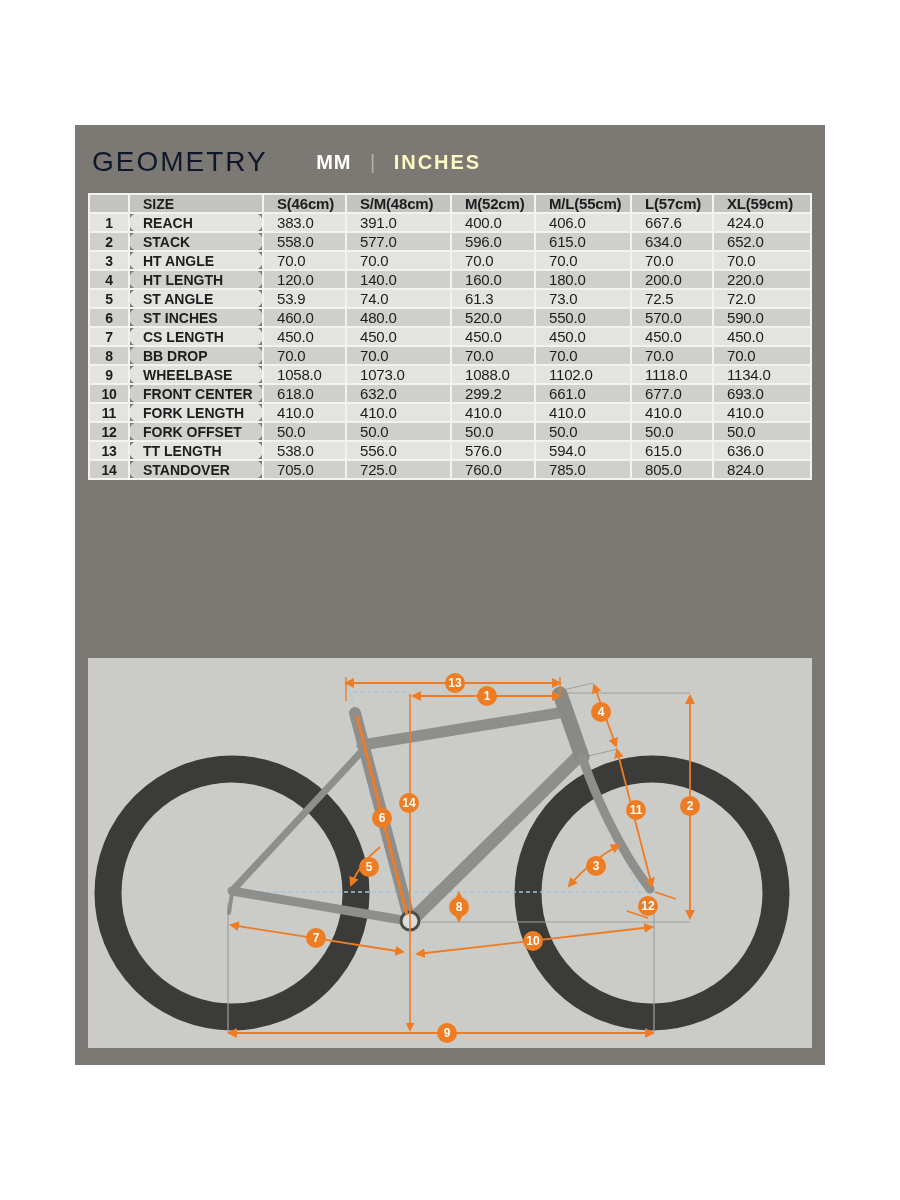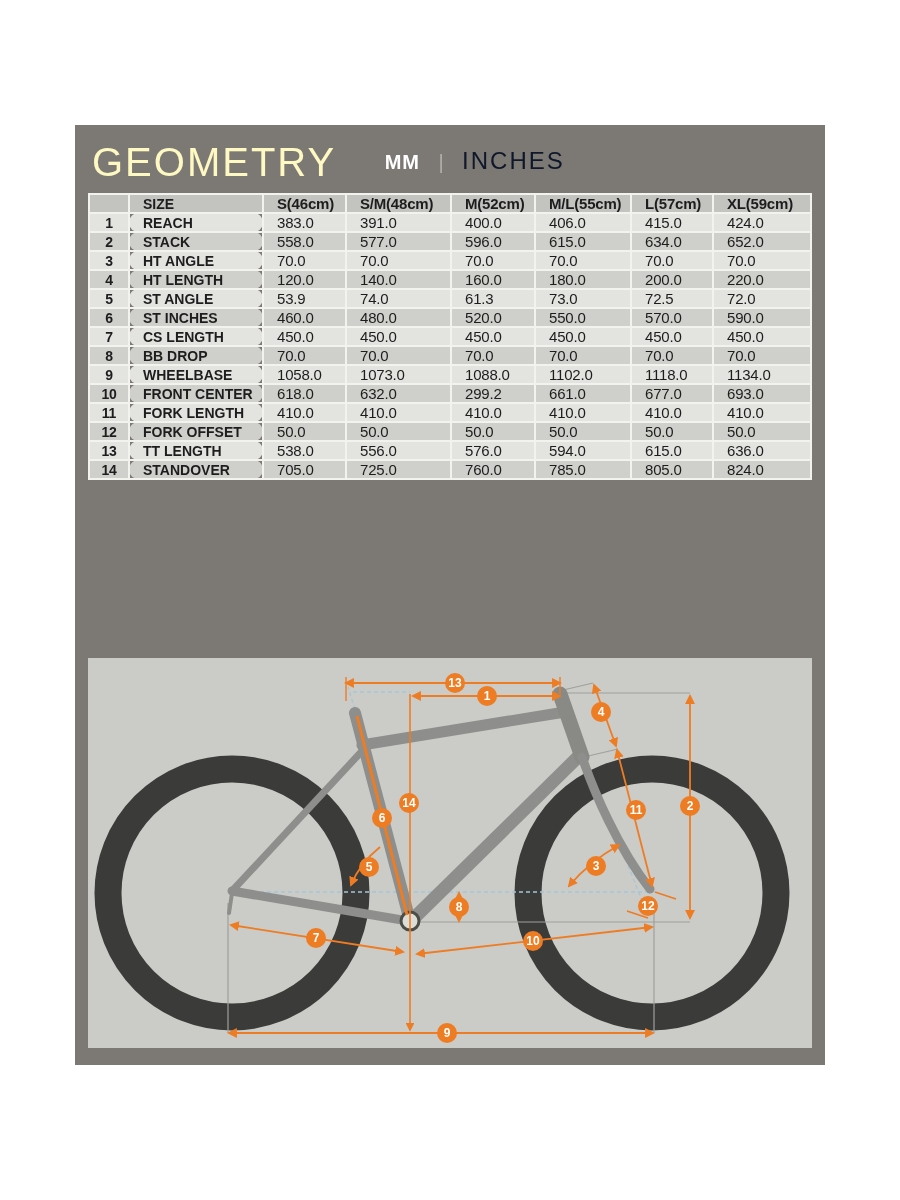--- a/index.html
+++ b/index.html
@@ -4,27 +4,27 @@
 <style>
   * { box-sizing: border-box; margin: 0; padding: 0; }
   html,body { width: 900px; height: 1200px; background: #ffffff;
     font-family: "Liberation Sans", sans-serif; position: relative; }
 
   .panel { position: absolute; left: 75px; top: 125px; width: 750px; height: 940px;
     background: var(--panel, #7c7974); }
 
   
   .title-row { position: absolute; left: 17px; top: 13px; height: 50px; }
-  .page-title { font-size: 40px; font-weight: 300; letter-spacing: 2px;
-    color: #fef9c3; line-height: 48px; display: inline-block; vertical-align: bottom; }
+  .page-title { font-size: 28px; font-weight: 300; letter-spacing: 2px;
+    color: #0f172a; line-height: 48px; display: inline-block; vertical-align: bottom; }
   .units { display: inline-block; vertical-align: bottom; margin-left: 28px;
     line-height: 44px; }
   .unit-mm { font-size: 20px; font-weight: bold; color: #ffffff; letter-spacing: 1px; cursor: pointer; margin-left: 16px; }
   .unit-div { font-size: 20px; color: #b3b1ac; margin: 0 14px; font-weight: 300; }
-  .unit-in { font-size: 24px; font-weight: 400; color: #0f172a; letter-spacing: 2px; cursor: pointer; }
+  .unit-in { font-size: 20px; font-weight: 700; color: #fef9c3; letter-spacing: 2px; cursor: pointer; }
 
   
   table.geo { position: absolute; left: 13px; top: 68px; width: 722px;
     border-collapse: collapse; table-layout: fixed; }
   table.geo tr { height: 14px; }
   table.geo th, table.geo td { border: 2px solid #f2f2ef; font-size: 15px;
     color: #1d1d1d; padding: 0 0 0 13px; text-align: left; vertical-align: middle;
     letter-spacing: -0.2px; overflow: hidden; white-space: nowrap; }
   table.geo thead th { background: var(--header-row, #c3c3c0); font-weight: bold; }
   table.geo thead th.size-h { font-weight: bold; font-size: 14px; letter-spacing: 0; }
@@ -79,21 +79,21 @@
         </tr>
       </thead>
     <tbody id="geo-body">
         <tr class="r-odd">
           <td class="num">1</td>
           <td class="lbl">REACH</td>
           <td>383.0</td>
           <td>391.0</td>
           <td>400.0</td>
           <td>406.0</td>
-          <td>415.0</td>
+          <td>667.6</td>
           <td>424.0</td>
         </tr>
         <tr class="r-even">
           <td class="num">2</td>
           <td class="lbl">STACK</td>
           <td>558.0</td>
           <td>577.0</td>
           <td>596.0</td>
           <td>615.0</td>
           <td>634.0</td>

